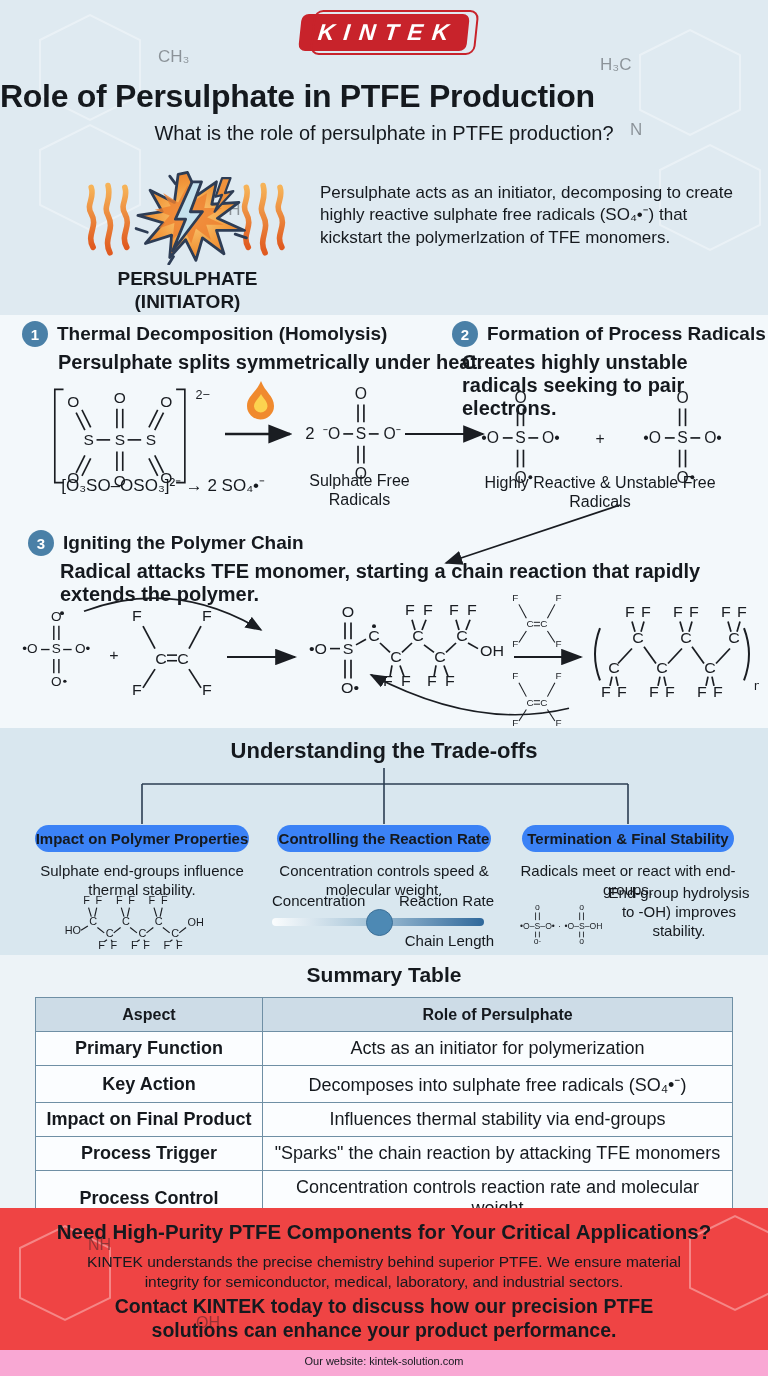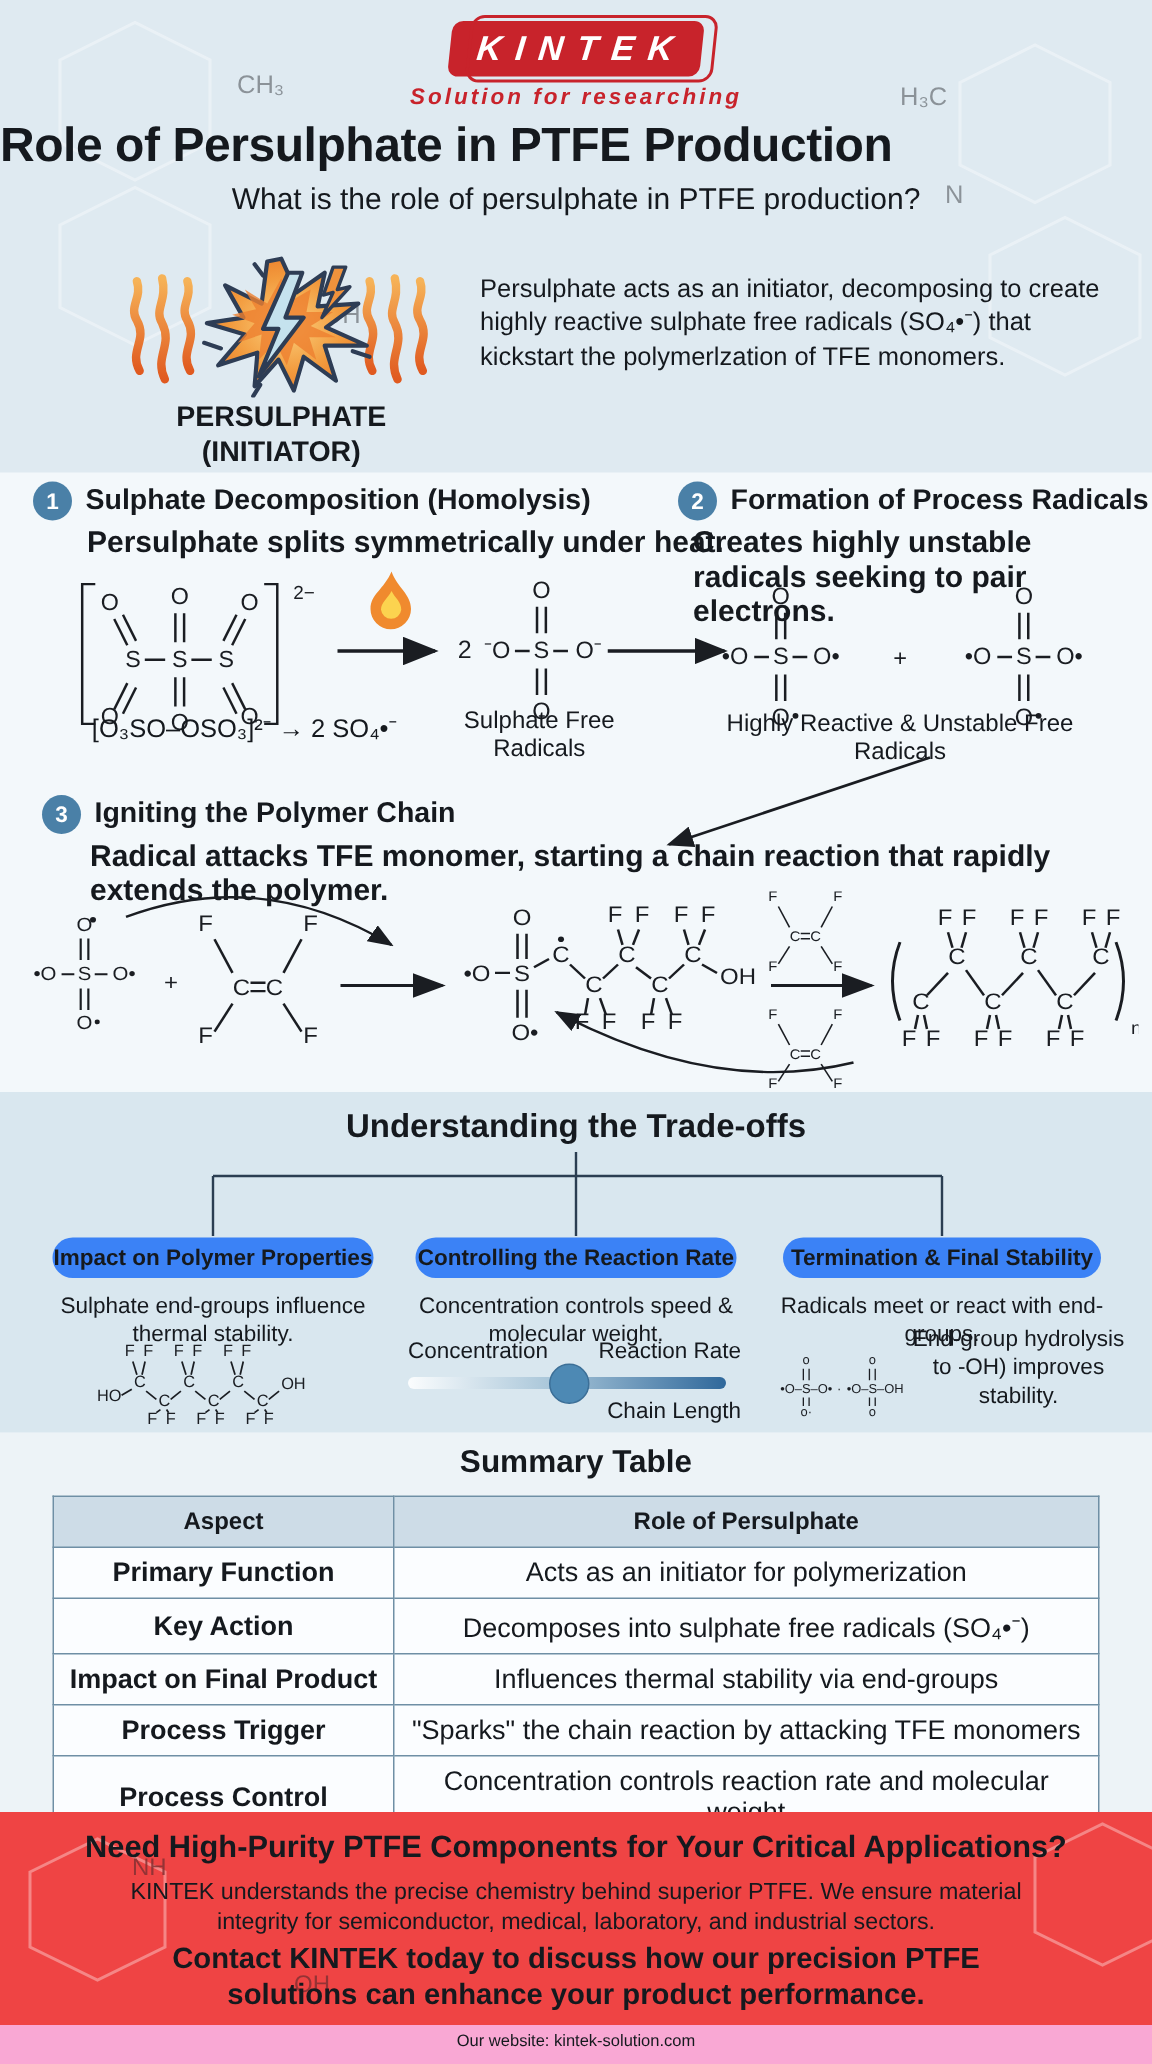--- a/index.html
+++ b/index.html
@@ -70,21 +70,20 @@
       <text x="158" y="62">CH₃</text>
       <text x="215" y="215">OH</text>
       <text x="600" y="70">H₃C</text>
       <text x="630" y="135">N</text>
     </g>
   </svg>
 
   <div class="abs logo-wrap">
     <div class="logo-box"><span>KINTEK</span></div>
   </div>
-  <div class="abs tagline">Solution for researching</div>
   <div class="abs title">Role of Persulphate in PTFE Production</div>
   <div class="abs subtitle">What is the role of persulphate in PTFE production?</div>
 
   <svg class="abs" style="left:80px;top:165px;" width="215" height="100" viewBox="0 0 230 107">
     <defs>
       <linearGradient id="waveGrad" x1="0" y1="0" x2="0" y2="1">
         <stop offset="0" stop-color="#f6b358"></stop>
           <stop offset="1" stop-color="#e05a20"></stop>
       </linearGradient>
       <radialGradient id="starGrad" cx="0.5" cy="0.5" r="0.6">
@@ -118,21 +117,21 @@
     <div>PERSULPHATE</div>
     <div>(INITIATOR)</div>
   </div>
   <div class="abs init-desc">Persulphate acts as an initiator, decomposing to create highly reactive sulphate free radicals (SO₄•⁻) that kickstart the polymerlzation of TFE monomers.</div>
 </div>
 
 <div class="sec" id="sec-steps">
 
   <div class="abs stephead" style="left:22px;top:6px;">
     <span class="stepnum">1</span>
-    <span class="steptitle">Sulphate Decomposition (Homolysis)</span>
+    <span class="steptitle">Thermal Decomposition (Homolysis)</span>
   </div>
   <div class="abs stepdesc" style="left:58px;top:36px;">Persulphate splits symmetrically under heat.</div>
 
   <svg class="abs" style="left:48px;top:66px;" width="165" height="110" viewBox="0 0 170 112">
     <path d="M16 8 H7 V104 H16" class="bnd" fill="none" stroke-width="2.2"></path>
     <path d="M132 8 H141 V104 H132" class="bnd" fill="none" stroke-width="2.2"></path>
     <text x="152" y="18" font-size="13">2−</text>
     <g class="at" font-size="16">
       <text x="42" y="65">S</text>
         <text x="74" y="65">S</text>

